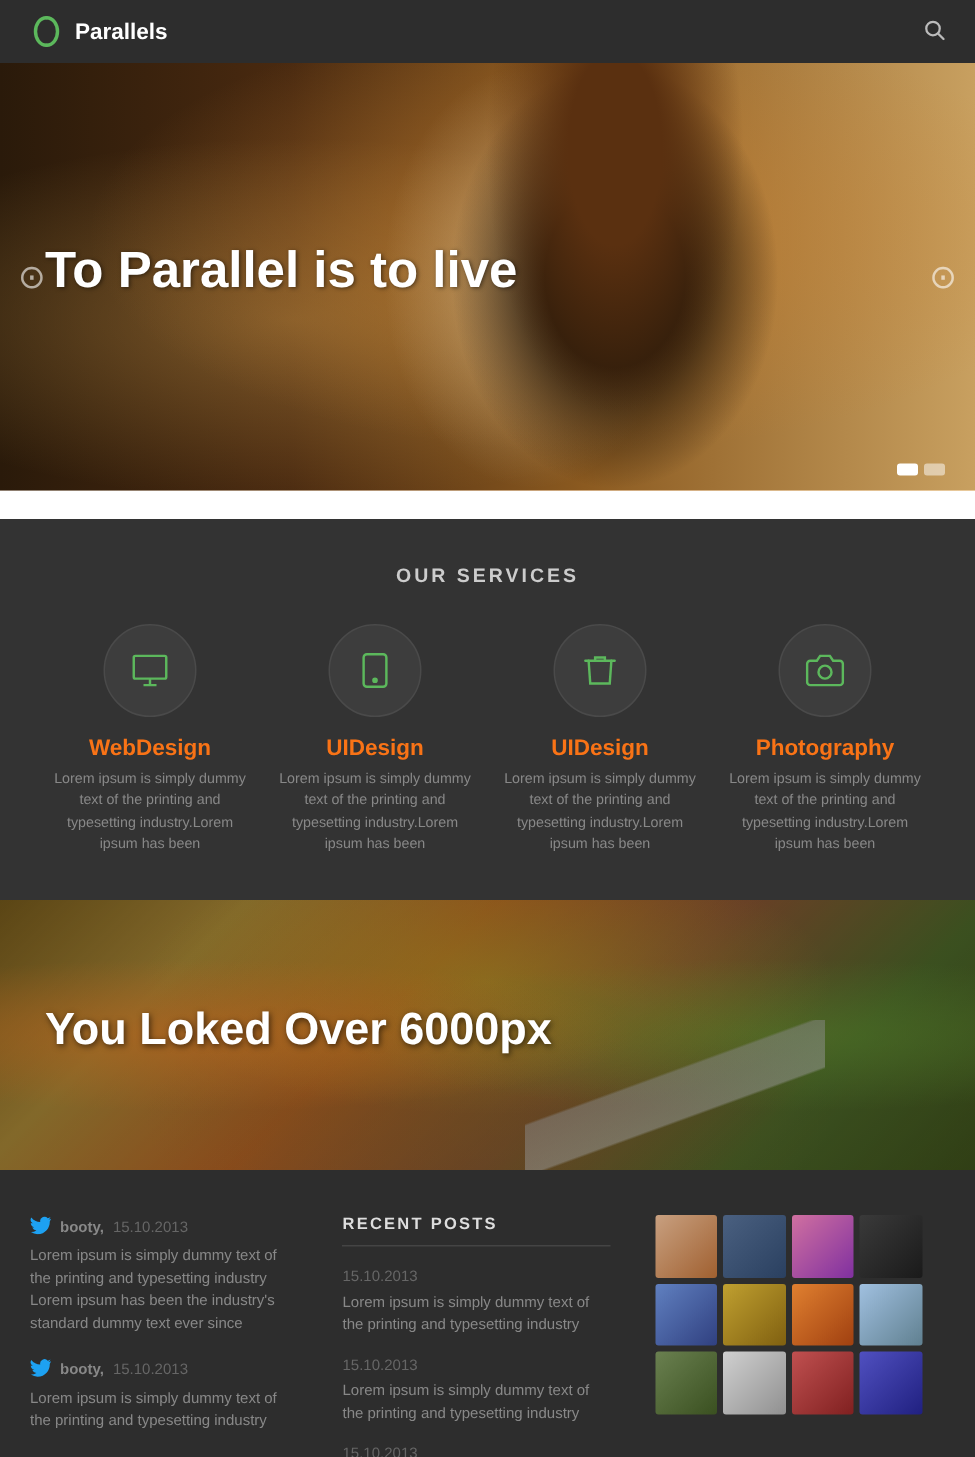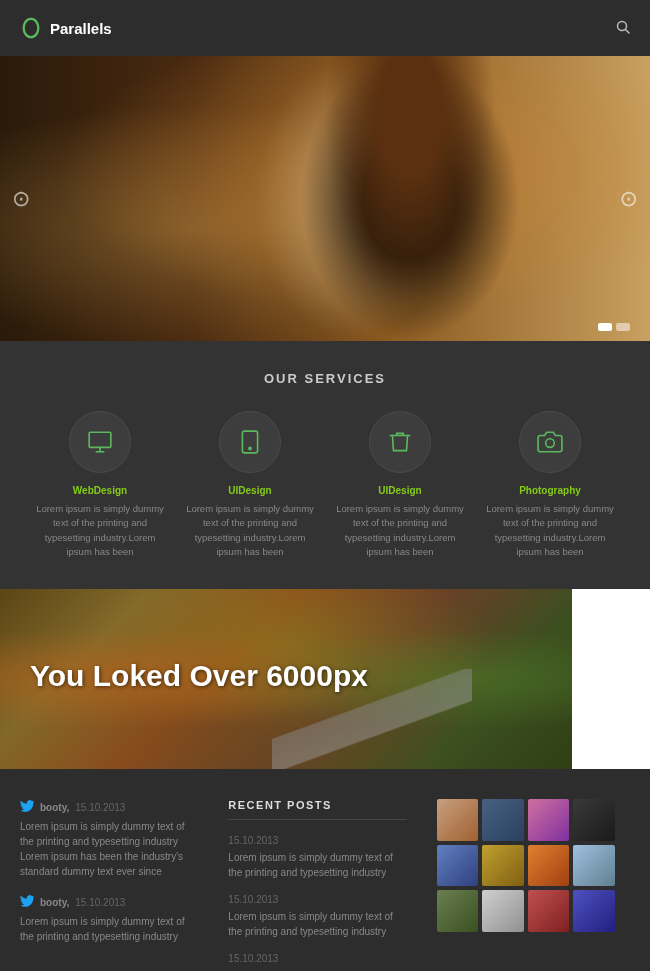--- a/index.html
+++ b/index.html
@@ -5,21 +5,21 @@
     * { margin: 0; padding: 0; box-sizing: border-box; }
     body { font-family: 'Arial', sans-serif; width: 650px; background: #fff; overflow-x: hidden; }
 
     
     .navbar {
       background: #2d2d2d;
       display: flex;
       align-items: center;
       justify-content: space-between;
       padding: 0 20px;
-      height: 56px;
+      height: 42px;
     }
     .navbar-brand {
       display: flex;
       align-items: center;
       gap: 8px;
       color: #fff;
       font-size: 15px;
       font-weight: bold;
     }
     .logo-icon {
@@ -123,20 +123,21 @@
       background:
         radial-gradient(ellipse at 50% 20%, #5a3010 20%, transparent 55%),
         radial-gradient(ellipse at 50% 50%, #2a1a0a 30%, transparent 70%);
     }
 
     
     .services-section {
       background: #333;
       padding: 30px 8px;
       text-align: center;
+      margin-top: 19px;
     }
     .services-title {
       color: #ccc;
       font-size: 13px;
       letter-spacing: 2px;
       text-transform: uppercase;
       margin-bottom: 25px;
     }
     .services-grid {
       display: flex;
@@ -157,36 +158,36 @@
       background: #3d3d3d;
       border: 1px solid #4a4a4a;
       display: flex;
       align-items: center;
       justify-content: center;
       margin-bottom: 12px;
       color: #5cb85c;
       font-size: 22px;
     }
     .service-name {
-      color: #84cc16;
-      font-size: 10px;
+      color: #f97316;
+      font-size: 15px;
       font-weight: bold;
       margin-bottom: 6px;
     }
     .service-desc {
       color: #888;
       font-size: 9.5px;
       line-height: 1.5;
       text-align: center;
     }
 
     
     .parallax-banner {
       position: relative;
-      width: 572px;
+      width: 650px;
       height: 180px;
       overflow: hidden;
       background:
         linear-gradient(rgba(0,0,0,0.35), rgba(0,0,0,0.35)),
         linear-gradient(135deg, #8b6a20 0%, #c8a040 20%, #d4722a 40%, #a0623a 60%, #5a7a30 80%, #4a6020 100%);
       display: flex;
       align-items: center;
     }
     .parallax-foliage {
       position: absolute;
@@ -347,20 +348,21 @@
     </svg>
   </span>
 </nav>
 
 <section class="hero">
   <div class="hero-bg"></div>
   <div class="hero-smoke"></div>
 
   <div class="hero-woman"></div>
   <div class="hero-text">
+    <h1 class="hero-title">To Parallel is to live</h1>
   </div>
   <span class="hero-arrow-left">⊙</span>
   <span class="hero-arrow-right">⊙</span>
   <div class="hero-dots">
     <div class="hero-dot active"></div>
     <div class="hero-dot"></div>
   </div>
 </section>
 
 <section class="services-section">

